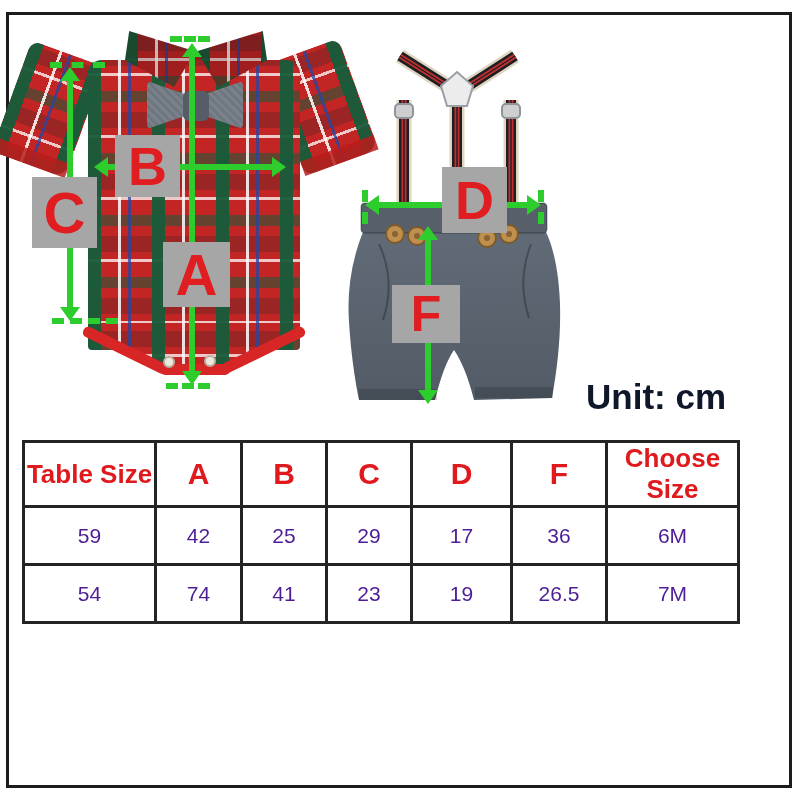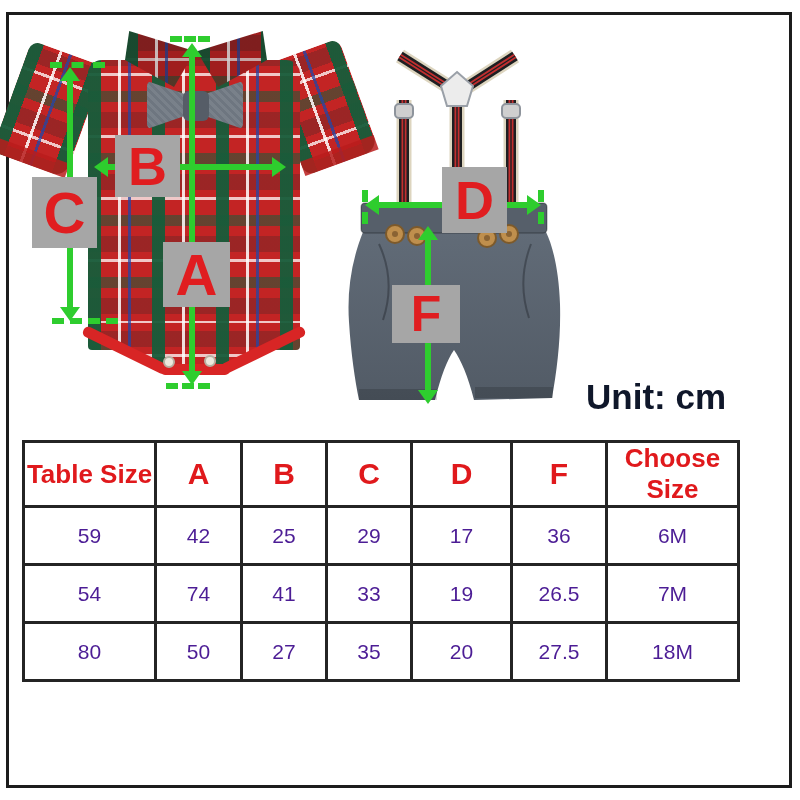--- a/index.html
+++ b/index.html
@@ -218,30 +218,21 @@
       <td>25</td>
       <td>29</td>
       <td>17</td>
       <td>36</td>
       <td>6M</td>
     </tr>
     <tr>
       <td>54</td>
       <td>74</td>
       <td>41</td>
-      <td>33</td>
+      <td>23</td>
       <td>19</td>
       <td>26.5</td>
       <td>7M</td>
     </tr>
-    <tr>
-      <td>80</td>
-      <td>50</td>
-      <td>27</td>
-      <td>35</td>
-      <td>20</td>
-      <td>27.5</td>
-      <td>18M</td>
-    </tr>
   </tbody>
     </table>
 
 </div>
 
 </body></html>

